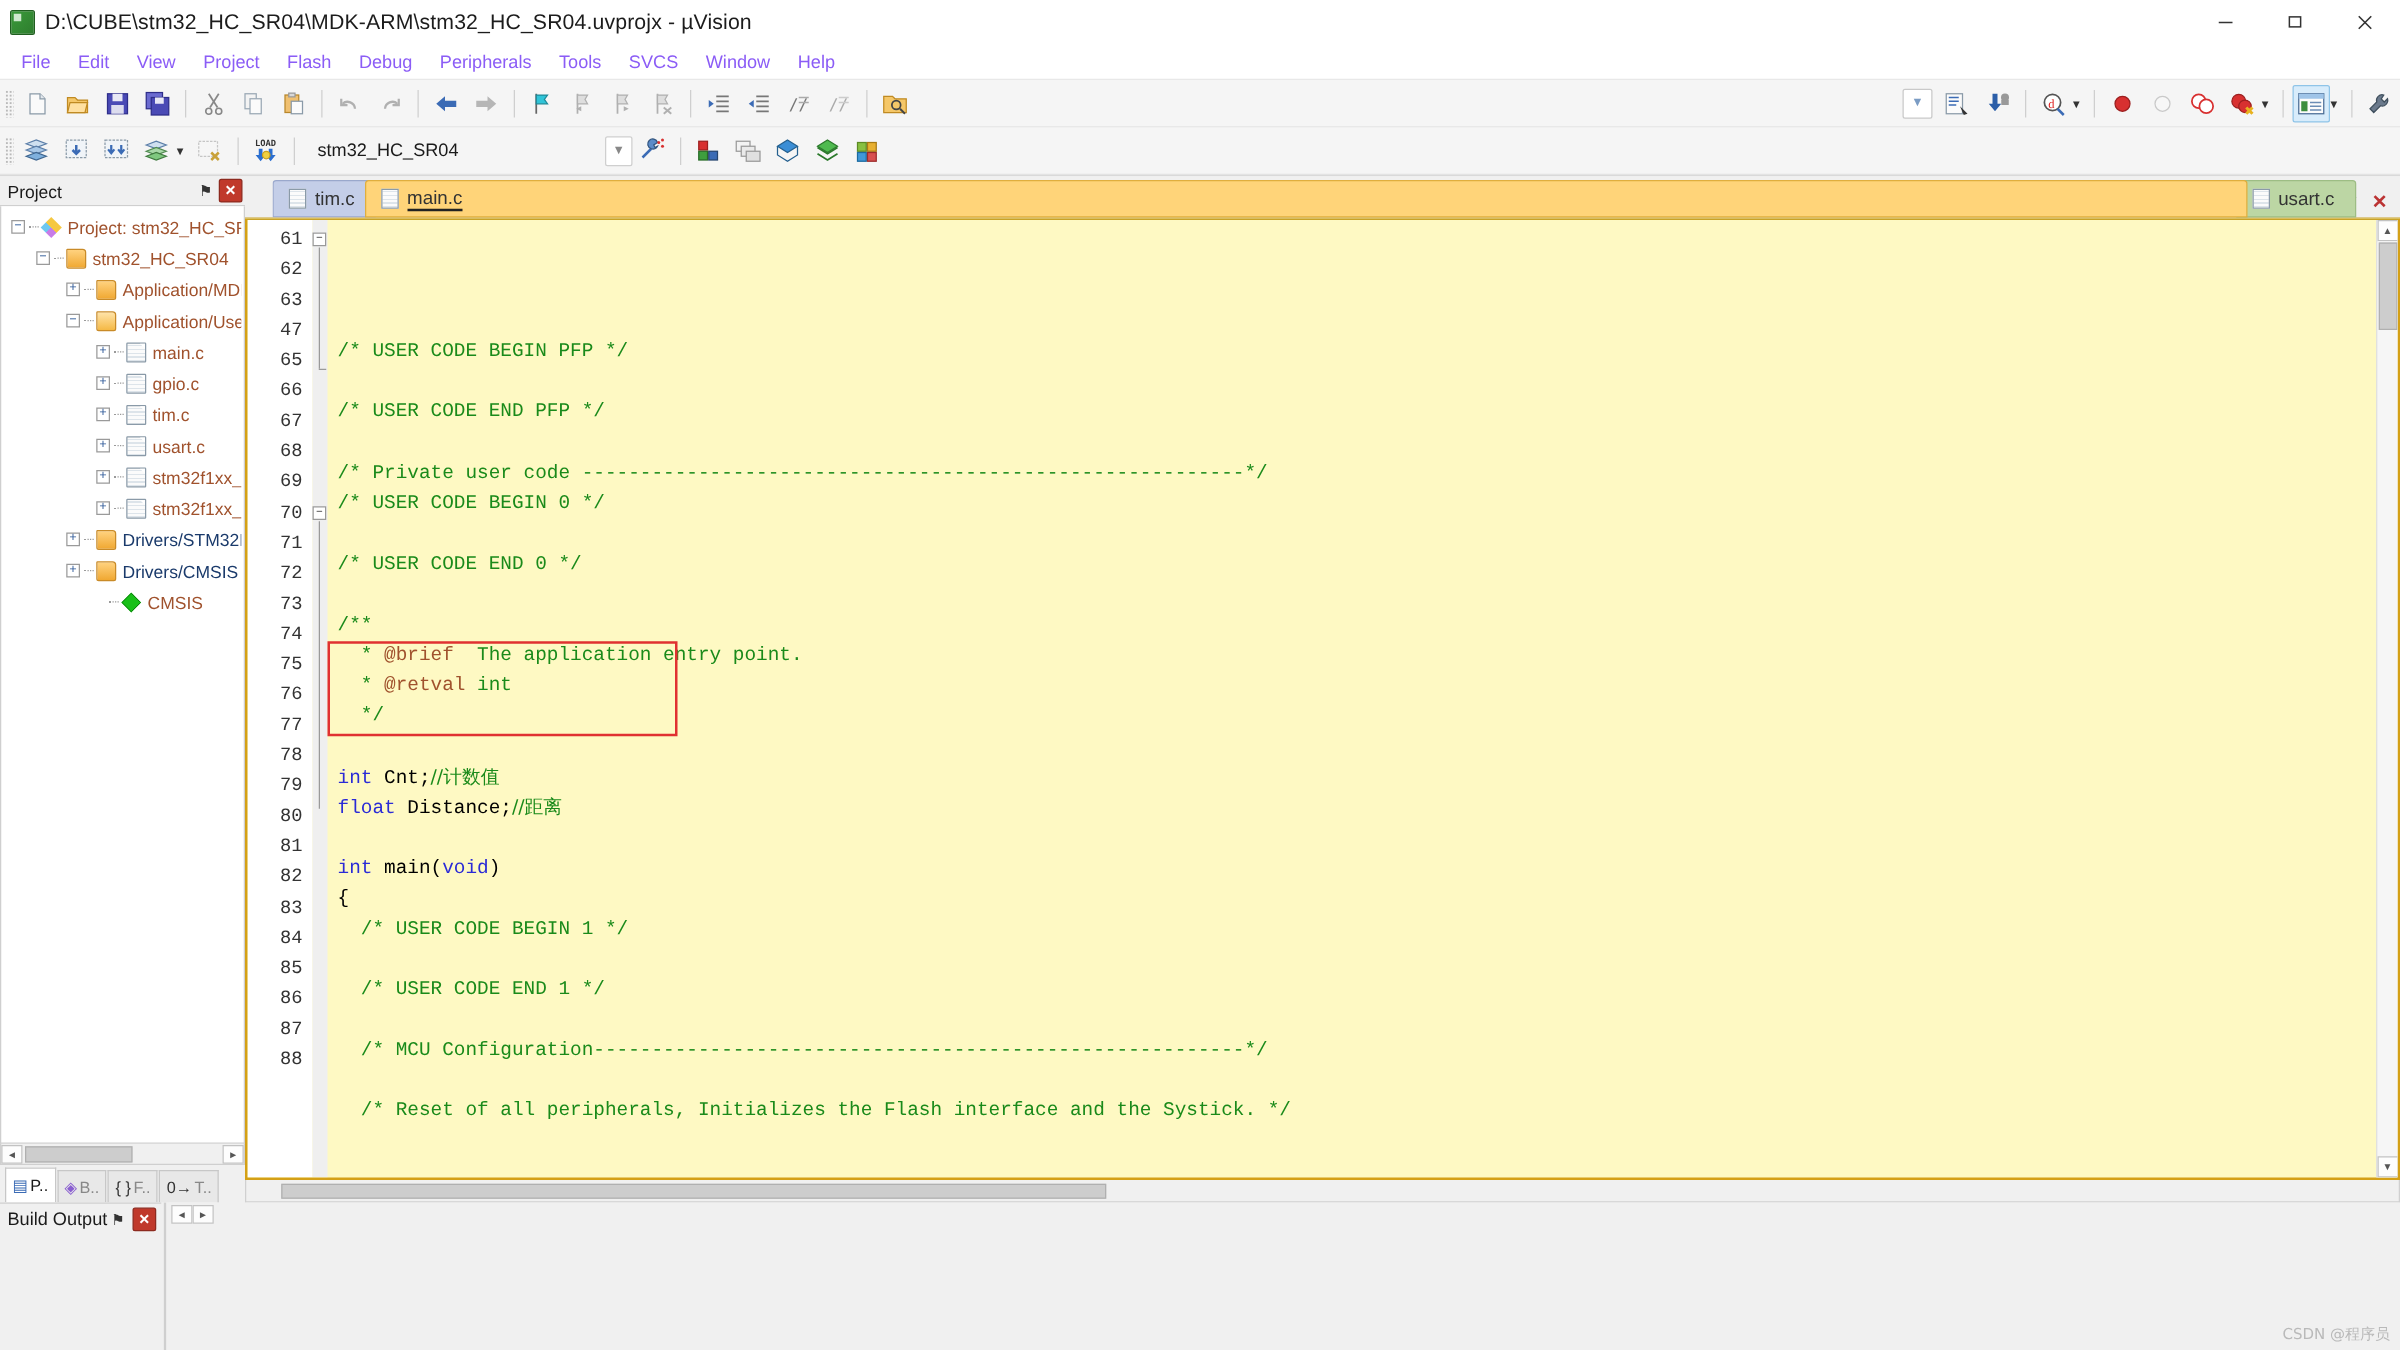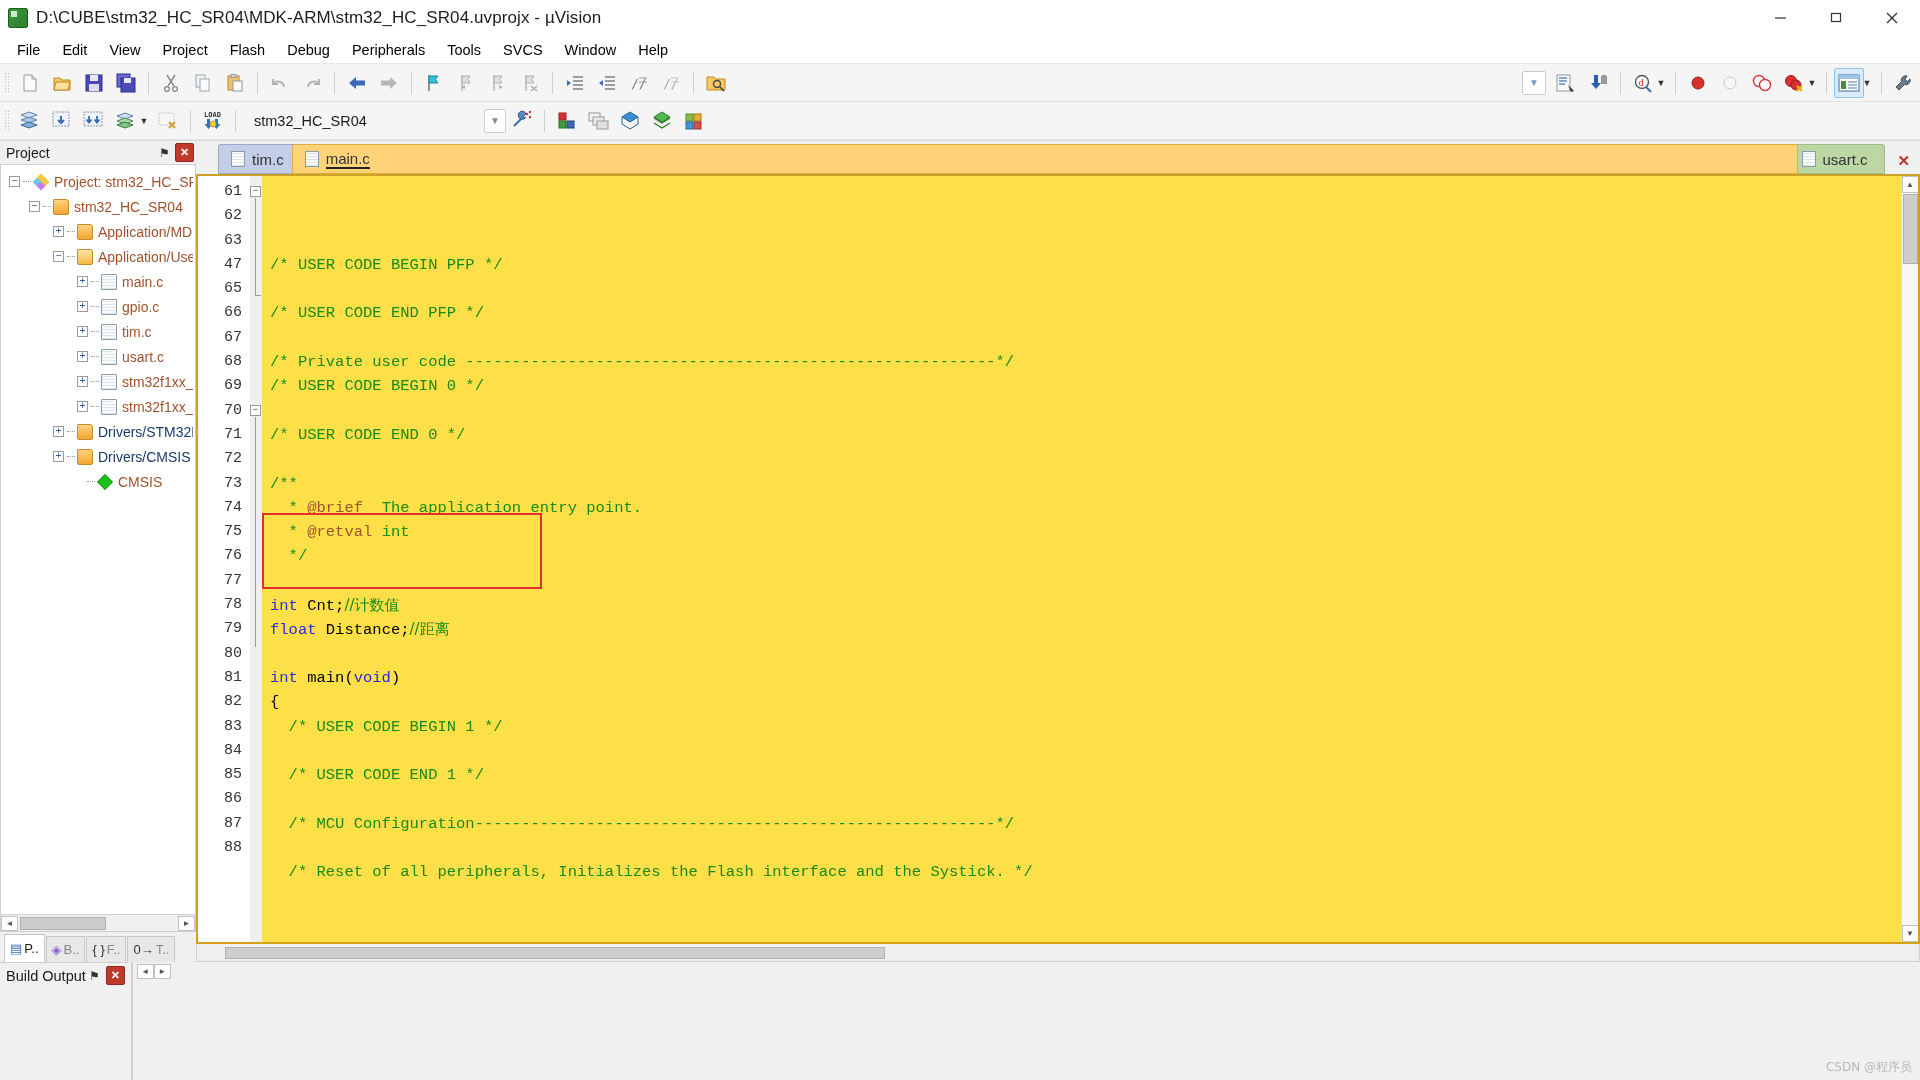--- a/index.html
+++ b/index.html
@@ -34,21 +34,21 @@
   }
   .win-btn.close { font-size: 19px; }
   .win-btn svg { display:block; }
 
   
   .menubar {
     height: 28px; background: #ffffff; display: flex; align-items: center;
     padding-left: 6px; flex: 0 0 28px; border-bottom: 1px solid #e8e8e8;
   }
   .menu-item {
-    padding: 3px 11px; font-size: 14.5px; color: #000000; white-space: nowrap;
+    padding: 3px 11px; font-size: 14.5px; color: #8b5cf6; white-space: nowrap;
   }
 
   
   .toolbar {
     background: #f5f5f5; display: flex; align-items: center; height: 38px;
     border-bottom: 1px solid #e3e3e3; padding-left: 4px; flex: 0 0 38px;
   }
   .grip { width: 7px; height: 22px; margin-right: 3px;
      background-image: radial-gradient(circle, #b9b9b9 1px, transparent 1px);
      background-size: 3px 3px; }
@@ -141,32 +141,32 @@
      background-image: repeating-linear-gradient(0deg,#dde4ea 0px,#dde4ea 1px,transparent 1px,transparent 3px); }
   .etab.tim   { background:#c4cee8; border:1px solid #9aa8cc; clip-path: polygon(0 0,100% 0,100% 100%,0 100%); }
   .etab.main  { background:#ffd479; border:1px solid #e0ae3e; z-index:3; }
   .etab.main .tname { border-bottom:2px solid #222; font-weight:normal; }
   .etab.usart { background:#bcd6a4; border:1px solid #9dbd84; z-index:1;}
   .tabstrip .strip-right { margin-left:auto; display:flex;align-items:center;gap:10px;padding-right:10px;padding-bottom:4px;}
   .caret-dn { font-size:12px;color:#333; }
   .x-close { font-size:15px;color:#b33; font-weight:bold; }
 
   .code-area {
-    flex:1 1 auto; display:flex; background:#fde047; border:2px solid #d4a017;
+    flex:1 1 auto; display:flex; background:#fef9c3; border:2px solid #d4a017;
     border-top:1px solid #c9a227; min-height:0; position:relative; overflow:hidden;
   }
   .code-inner { flex:1 1 auto; display:flex; overflow:hidden; position:relative; }
   .gutter {
     width:52px; flex:0 0 52px; background:#ffffff; text-align:right;
     font-family:"Liberation Mono", monospace; font-size:15px; color:#333;
     padding-top:4px; user-select:none;
   }
   .fold-col { width:12px; flex:0 0 12px; background:#efefef; padding-top:4px; position:relative; }
   .codelines {
-    flex:1 1 auto; padding-top:4px; font-family:"Liberation Mono", monospace;
+    flex:1 1 auto; padding-top:20px; font-family:"Liberation Mono", monospace;
     font-size:15.5px; line-height:24.3px; white-space:pre; position:relative; padding-left:8px;
   }
   .ln { height:24.3px; line-height:24.3px; }
   .gline { height:24.3px; line-height:24.3px; padding-right:8px; }
   .c-com { color:#1a8a1a; }
   .c-kw  { color:#2b2bd6; }
   .c-tag { color:#a0522d; }
   .c-plain { color:#000; }
   .c-zh { color:#1a8a1a; font-family:"DejaVu Sans", sans-serif; font-size:15px;}
   .fold-box {

